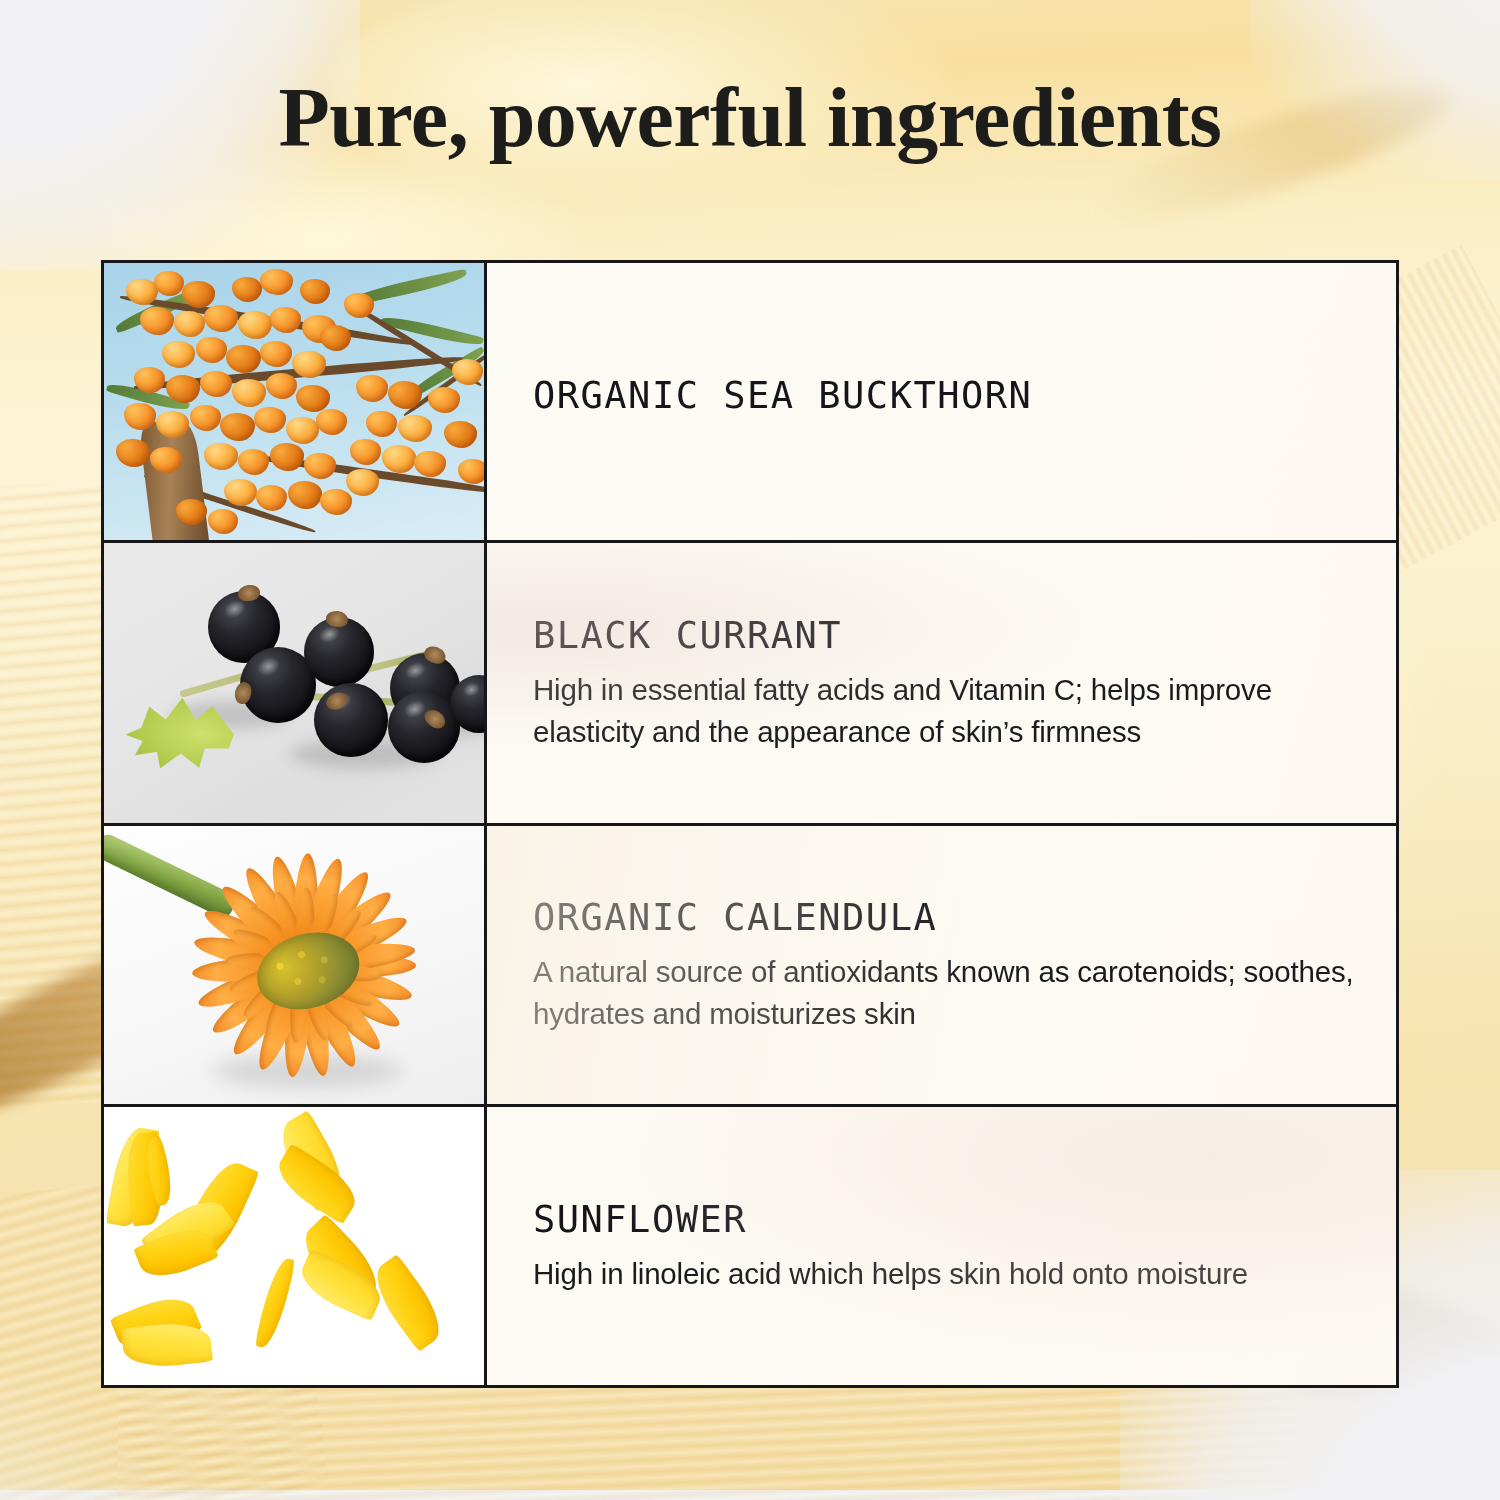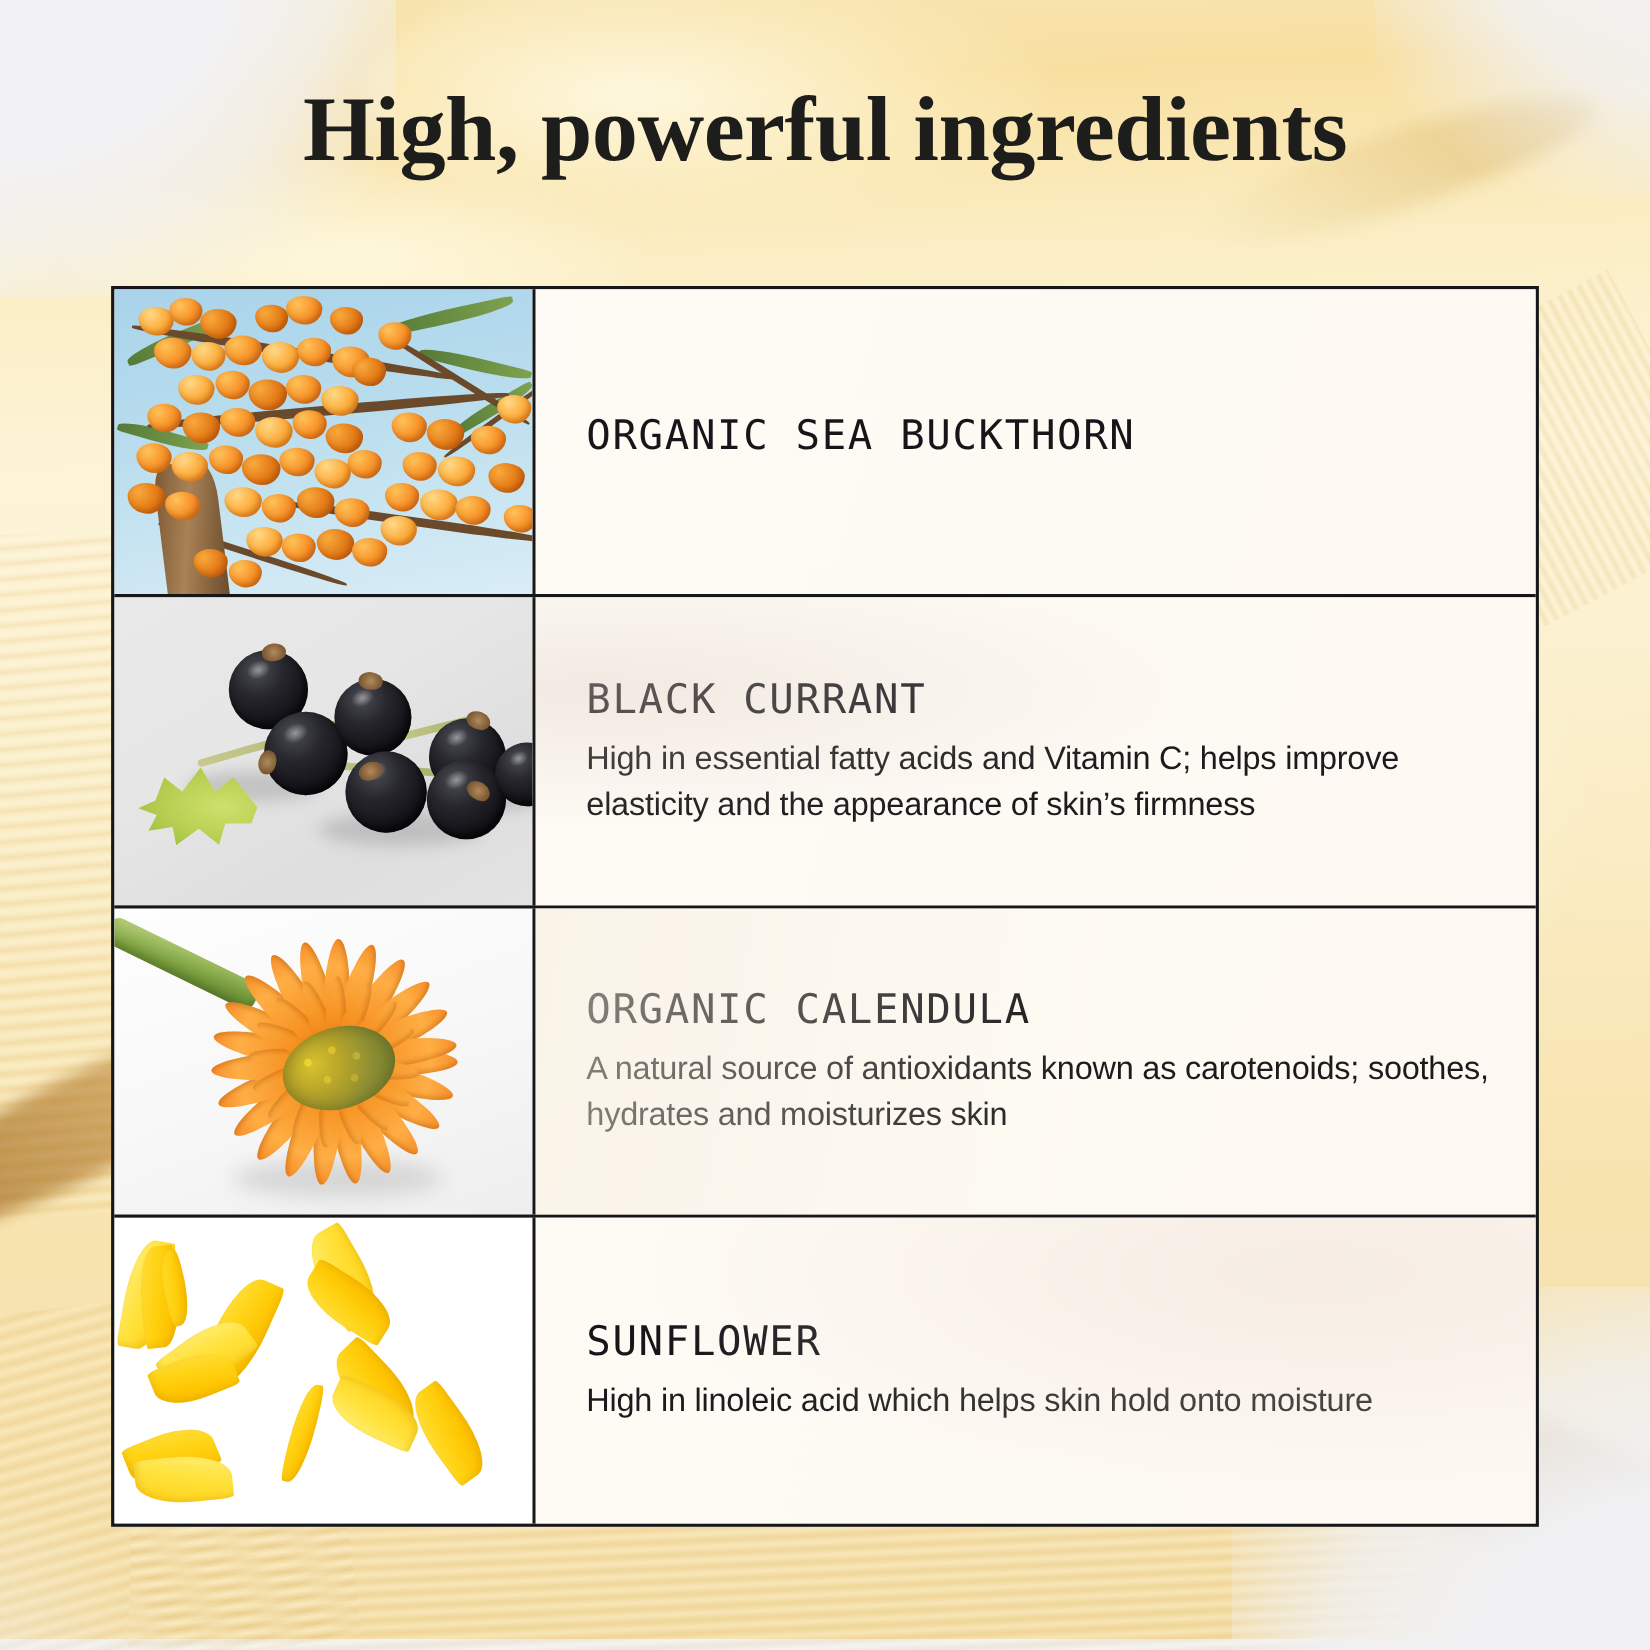--- a/index.html
+++ b/index.html
@@ -435,21 +435,21 @@
     <div class="bg-ridges-left2"></div>
     <div class="bg-ridges-bottom"></div>
     <div class="bg-streak-a"></div>
     <div class="bg-streak-b"></div>
     <div class="bg-edge-tl"></div>
     <div class="bg-edge-tr"></div>
     <div class="bg-edge-br"></div>
     <div class="bg-edge-bl"></div>
   </div>
 
-  <h1 class="title">High, powerful ingredients</h1>
+  <h1 class="title">Pure, powerful ingredients</h1>
 
   <div class="table">
 
     <div class="row r1">
       <div class="cell-img">
         <div class="photo">
           <div class="sb-sky"></div>
           <div class="sb-leaf" style="left:8px;  top:40px;  width:96px; height:13px; transform:rotate(-22deg);"></div>
           <div class="sb-leaf" style="left:2px;  top:128px; width:84px; height:12px; transform:rotate(16deg);"></div>
           <div class="sb-leaf" style="left:244px;top:18px;  width:120px;height:13px; transform:rotate(-12deg);"></div>

